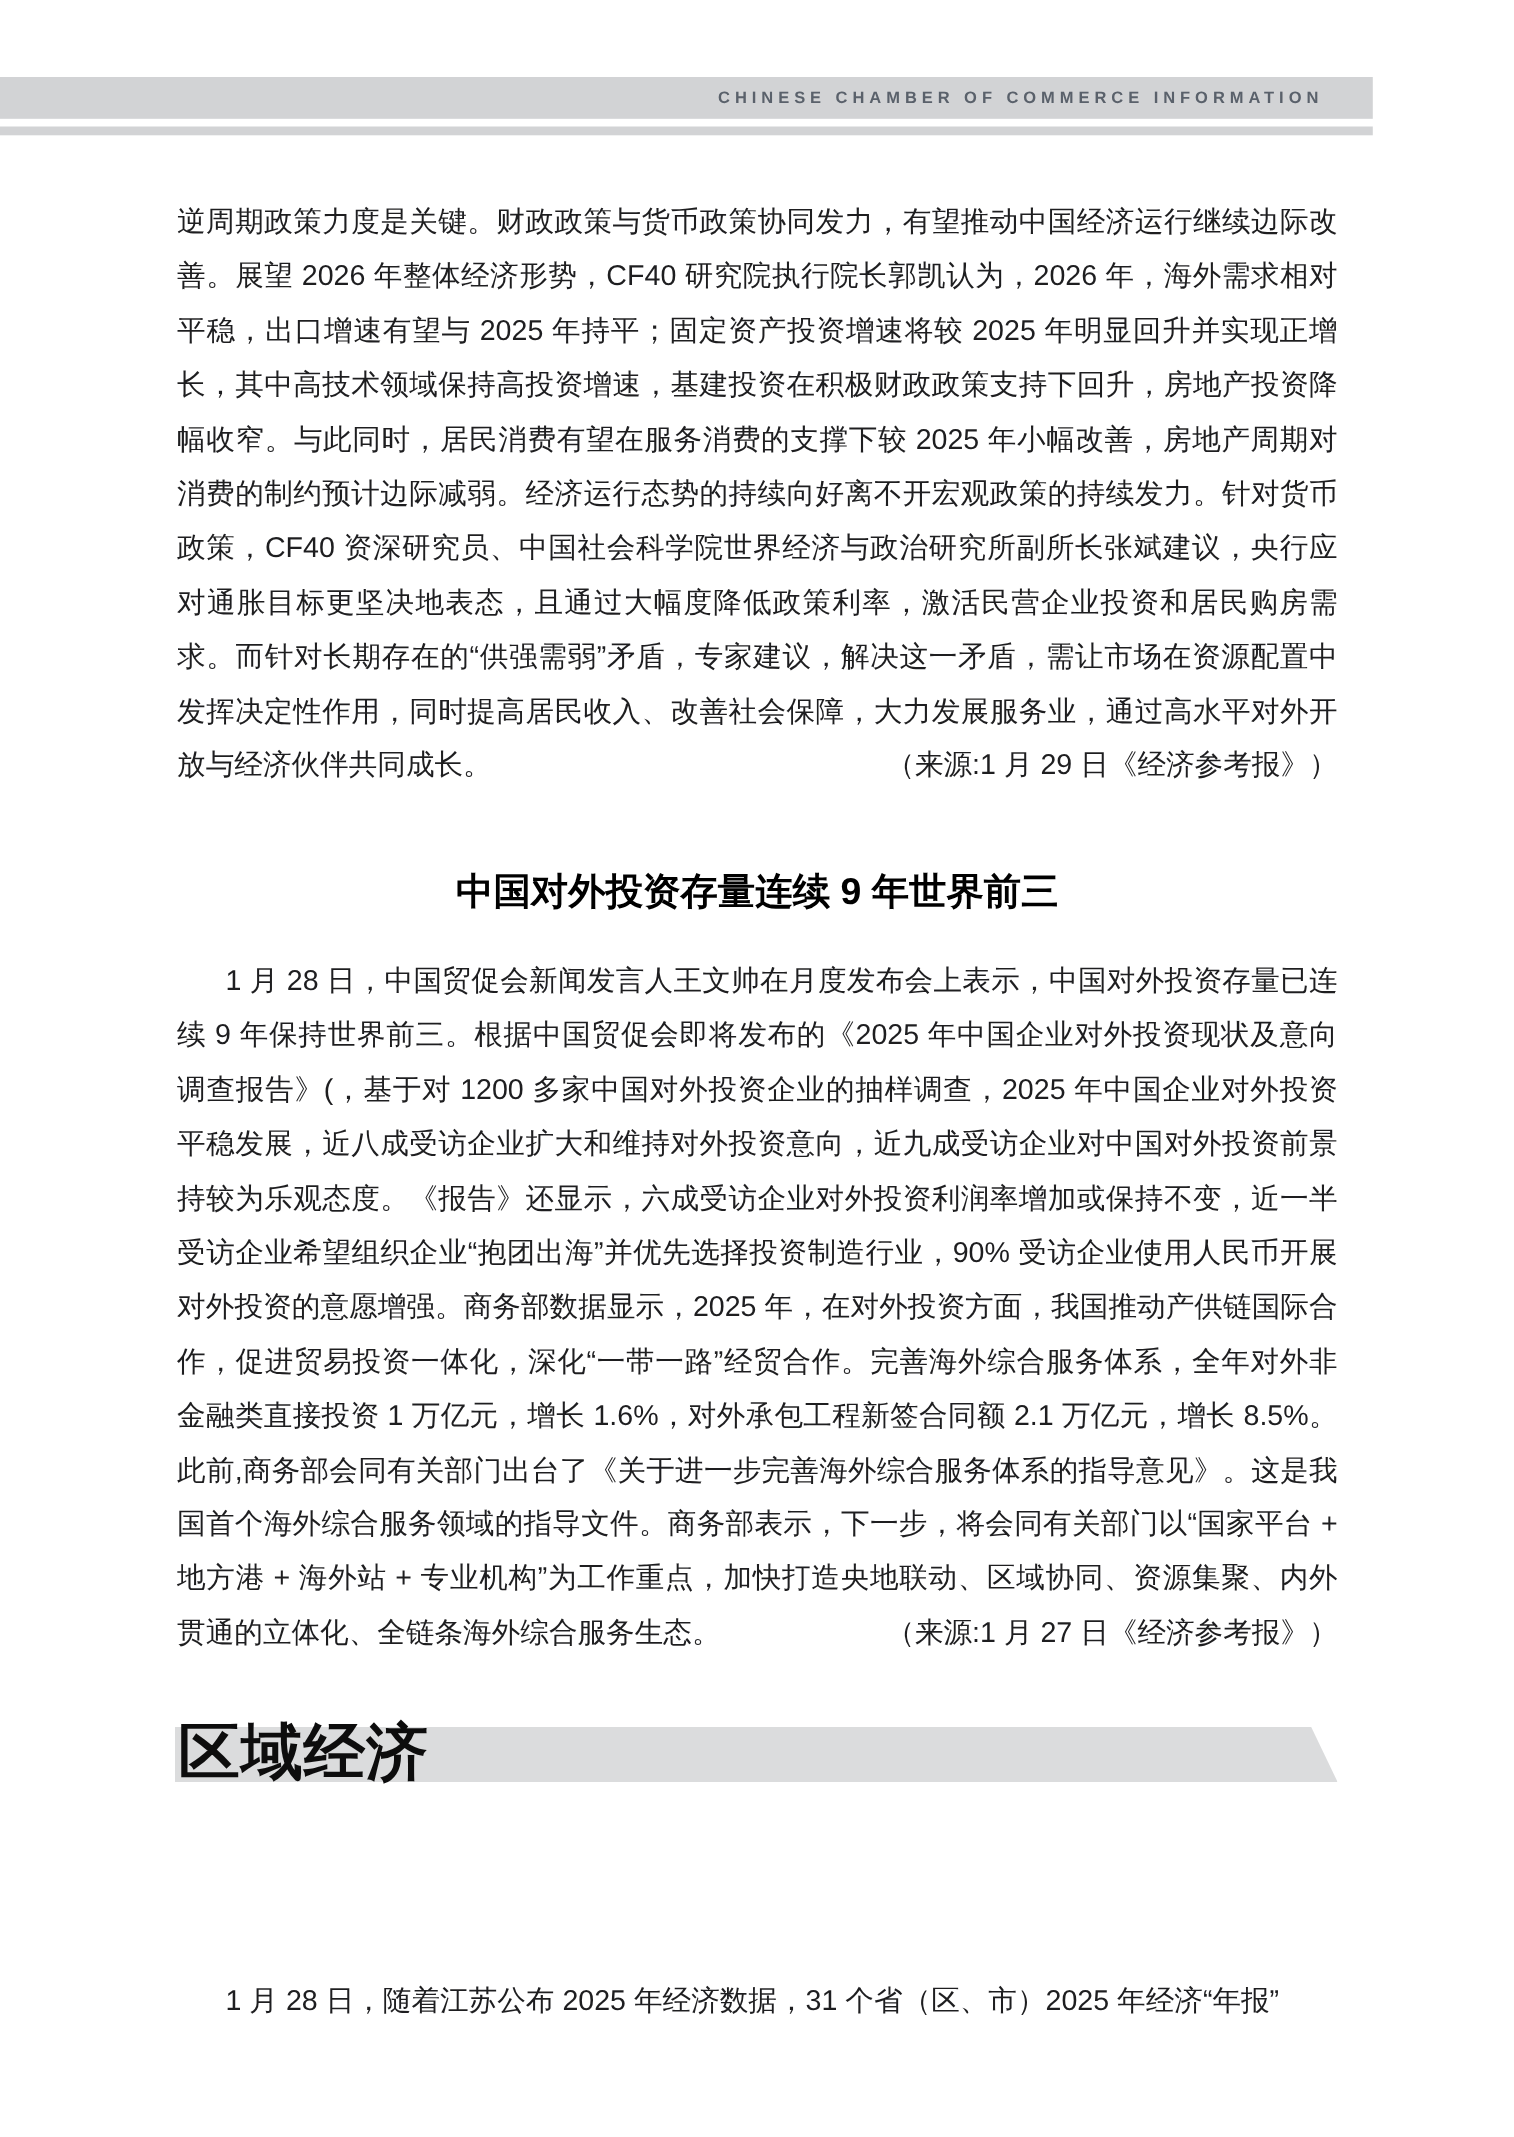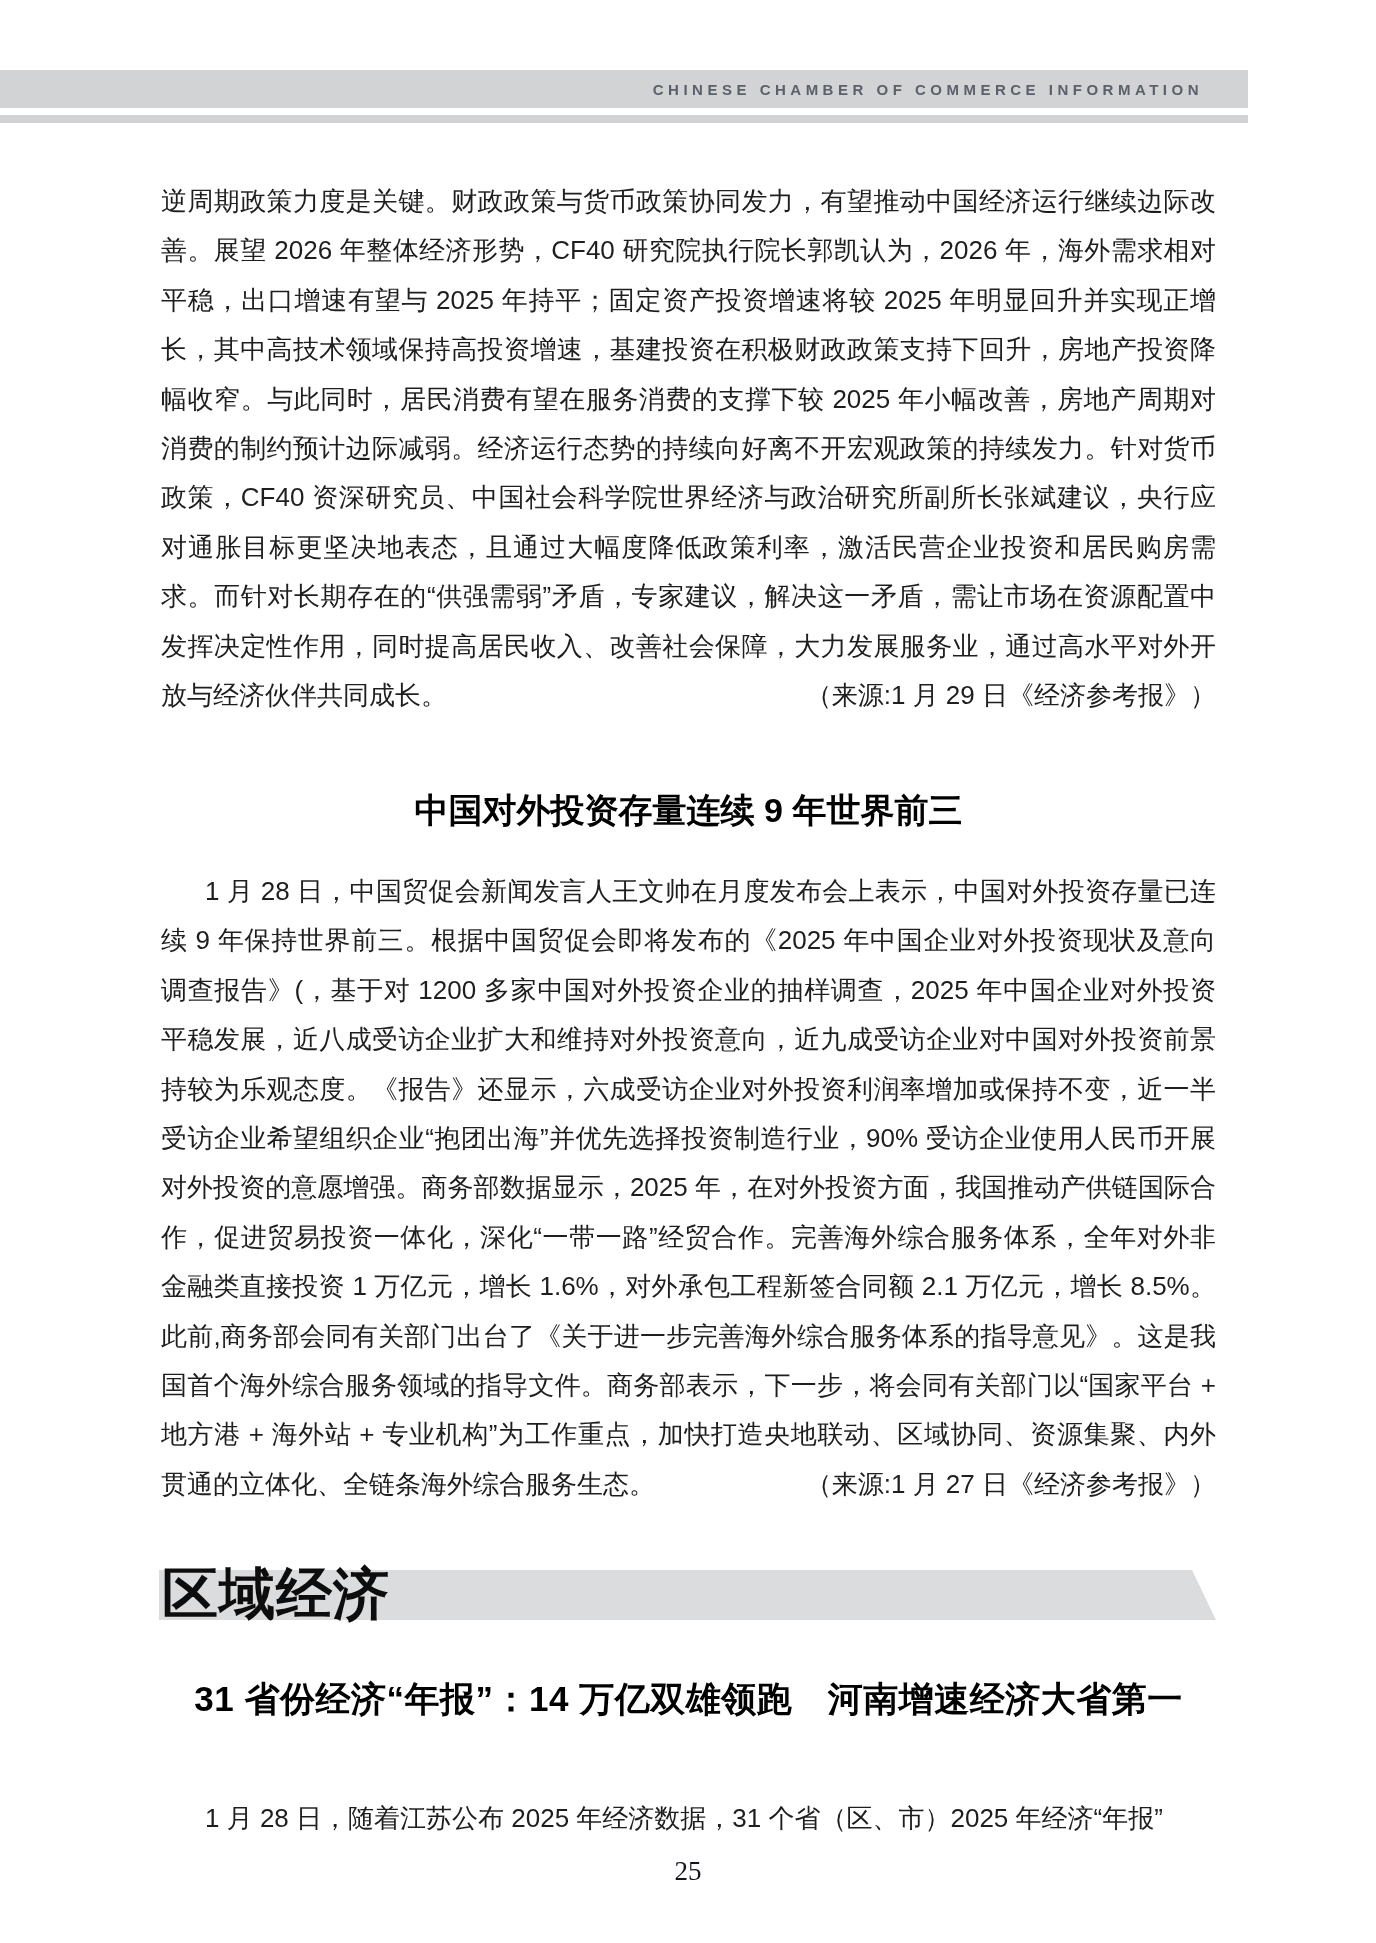--- a/index.html
+++ b/index.html
@@ -92,19 +92,17 @@
 
   <p class="para p1"><span>逆周期政策力度是关键。财政政策与货币政策协同发力，有望推动中国经济运行继续边际改善。展望 2026 年整体经济形势，CF40 研究院执行院长郭凯认为，2026 年，海外需求相对平稳，出口增速有望与 2025 年持平；固定资产投资增速将较 2025 年明显回升并实现正增长，其中高技术领域保持高投资增速，基建投资在积极财政政策支持下回升，房地产投资降幅收窄。与此同时，居民消费有望在服务消费的支撑下较 2025 年小幅改善，房地产周期对消费的制约预计边际减弱。经济运行态势的持续向好离不开宏观政策的持续发力。针对货币政策，CF40 资深研究员、中国社会科学院世界经济与政治研究所副所长张斌建议，央行应对通胀目标更坚决地表态，且通过大幅度降低政策利率，激活民营企业投资和居民购房需求。而针对长期存在的“供强需弱”矛盾，专家建议，解决这一矛盾，需让市场在资源配置中发挥决定性作用，同时提高居民收入、改善社会保障，大力发展服务业，通过高水平对外开放与经济伙伴共同成长。</span><span class="source">（来源:1 月 29 日《经济参考报》）</span></p>
 
   <div class="article-title t2">中国对外投资存量连续 9 年世界前三</div>
 
   <p class="para p2 indent"><span>1 月 28 日，中国贸促会新闻发言人王文帅在月度发布会上表示，中国对外投资存量已连续 9 年保持世界前三。根据中国贸促会即将发布的《2025 年中国企业对外投资现状及意向调查报告》(，基于对 1200 多家中国对外投资企业的抽样调查，2025 年中国企业对外投资平稳发展，近八成受访企业扩大和维持对外投资意向，近九成受访企业对中国对外投资前景持较为乐观态度。《报告》还显示，六成受访企业对外投资利润率增加或保持不变，近一半受访企业希望组织企业“抱团出海”并优先选择投资制造行业，90% 受访企业使用人民币开展对外投资的意愿增强。商务部数据显示，2025 年，在对外投资方面，我国推动产供链国际合作，促进贸易投资一体化，深化“一带一路”经贸合作。完善海外综合服务体系，全年对外非金融类直接投资 1 万亿元，增长 1.6%，对外承包工程新签合同额 2.1 万亿元，增长 8.5%。此前,商务部会同有关部门出台了《关于进一步完善海外综合服务体系的指导意见》。这是我国首个海外综合服务领域的指导文件。商务部表示，下一步，将会同有关部门以“国家平台 + 地方港 + 海外站 + 专业机构”为工作重点，加快打造央地联动、区域协同、资源集聚、内外贯通的立体化、全链条海外综合服务生态。</span><span class="source">（来源:1 月 27 日《经济参考报》）</span></p>
 
   <div class="section-bar"></div>
   <div class="section-title">区域经济</div>
 
-  <div class="article-title t3">31 省份经济“年报”：14 万亿双雄领跑　河南增速经济大省第一</div>
 
   <p class="para p3 indent">1 月 28 日，随着江苏公布 2025 年经济数据，31 个省（区、市）2025 年经济“年报”</p>
 
-  <div class="page-number">25</div>
 
 </div>
 
 </body></html>

